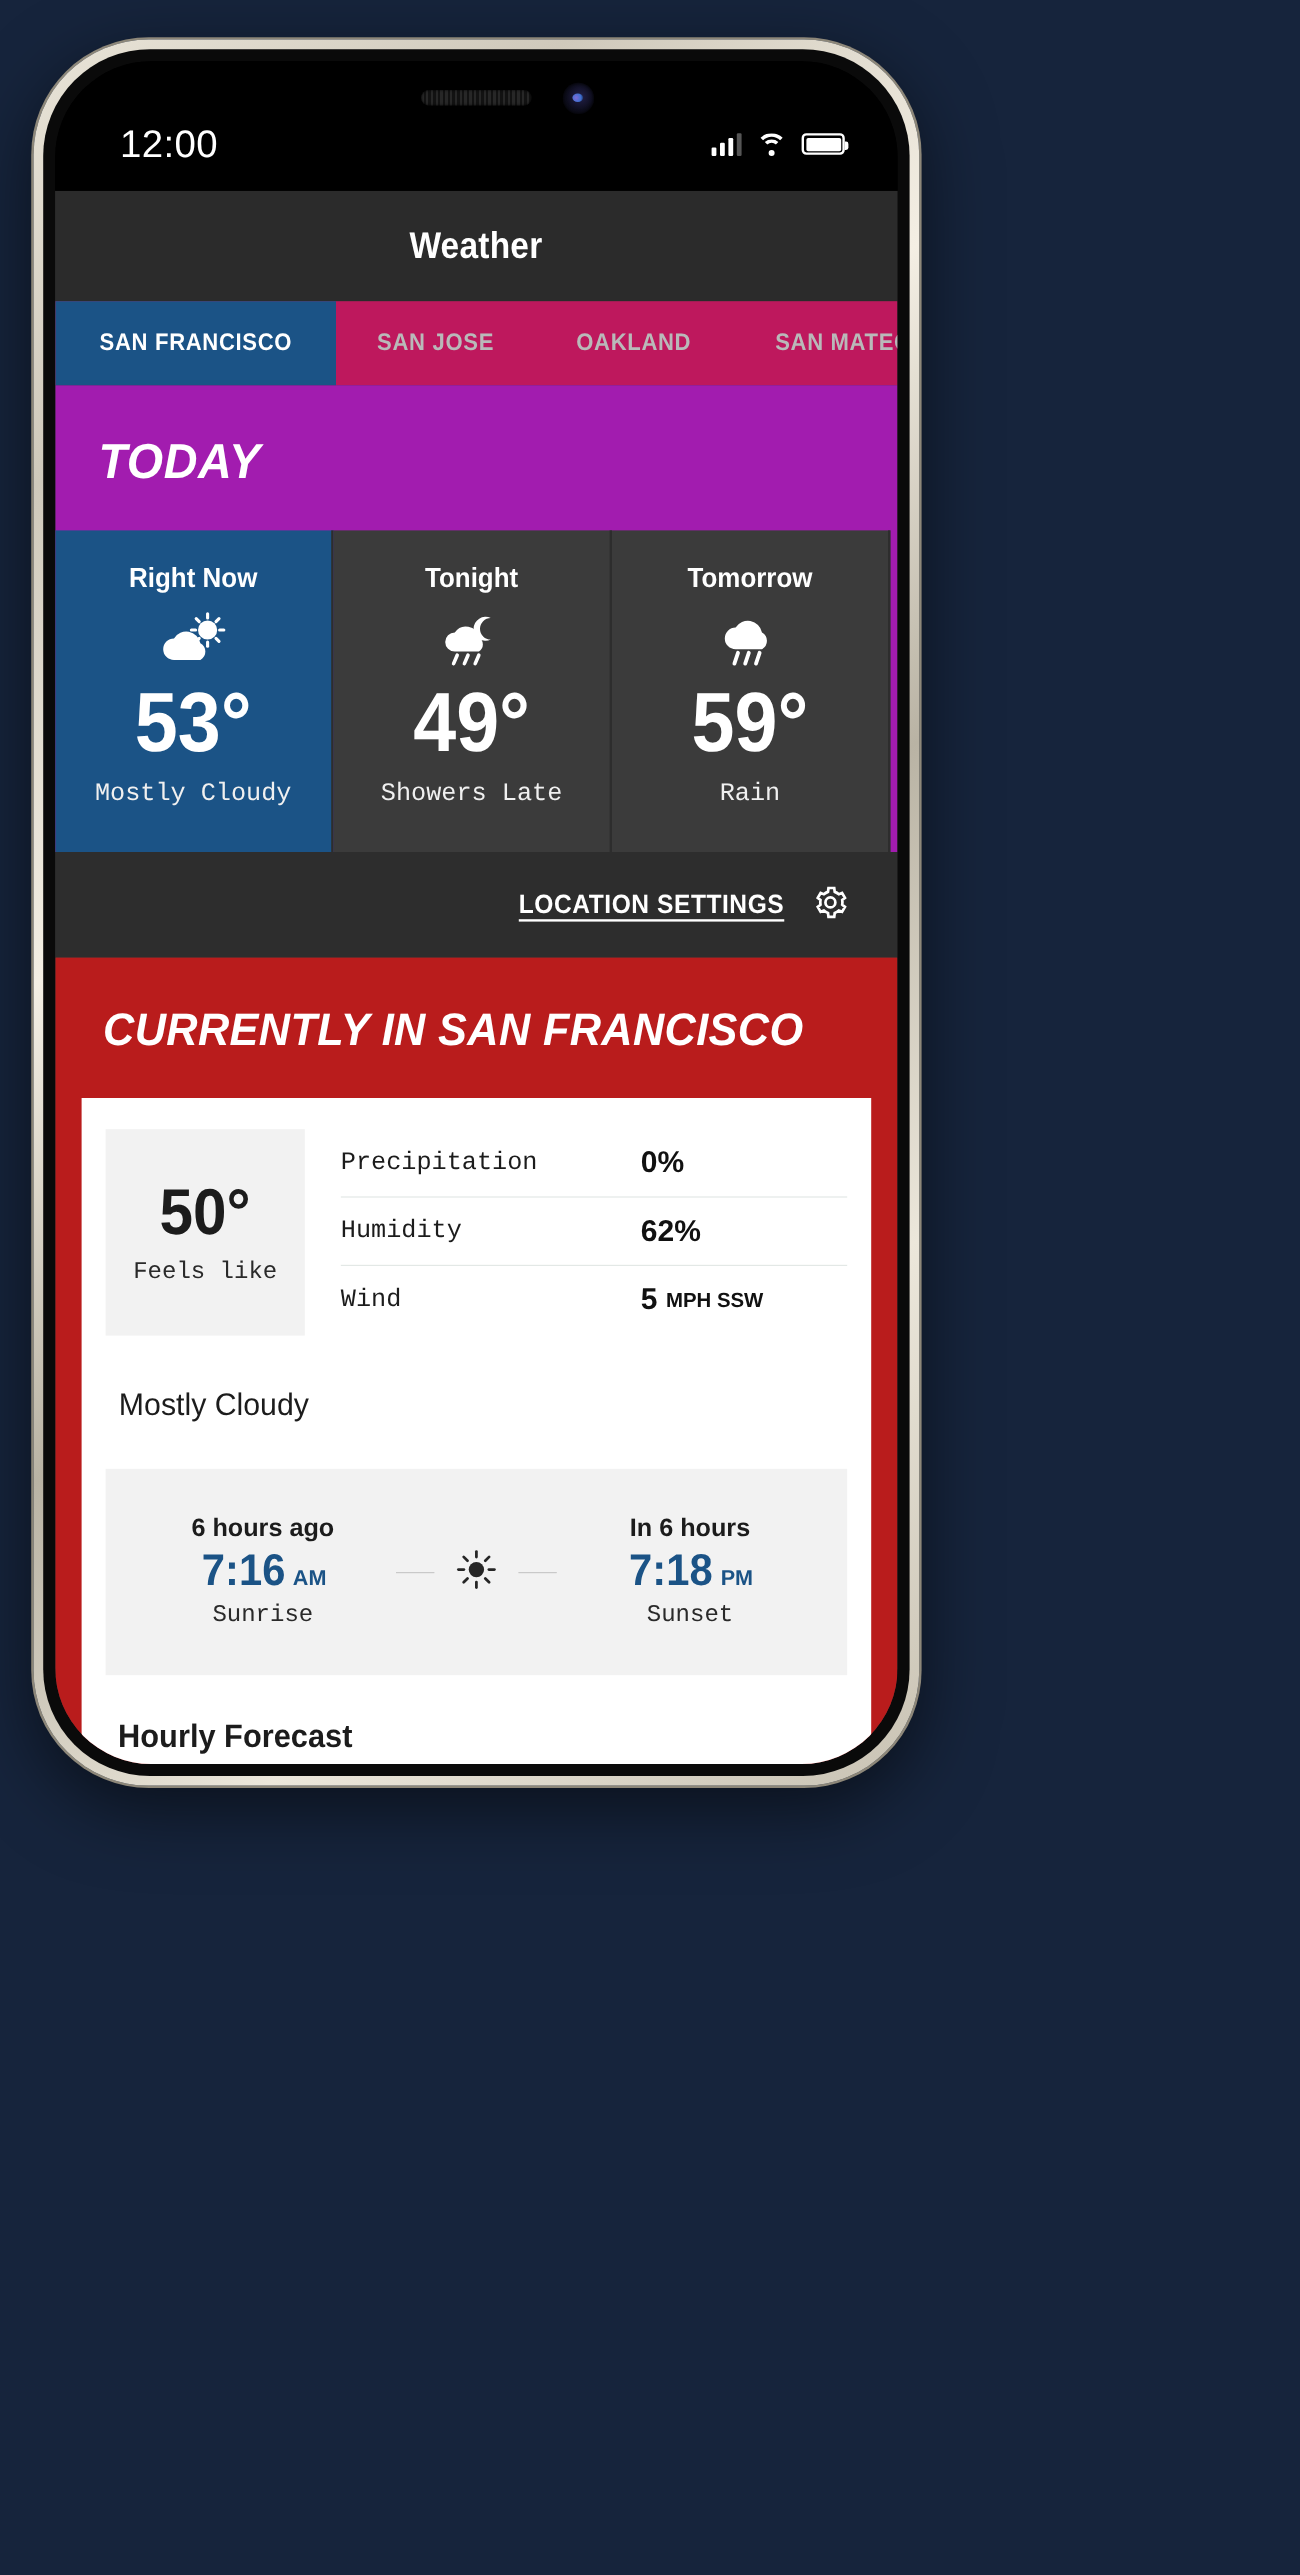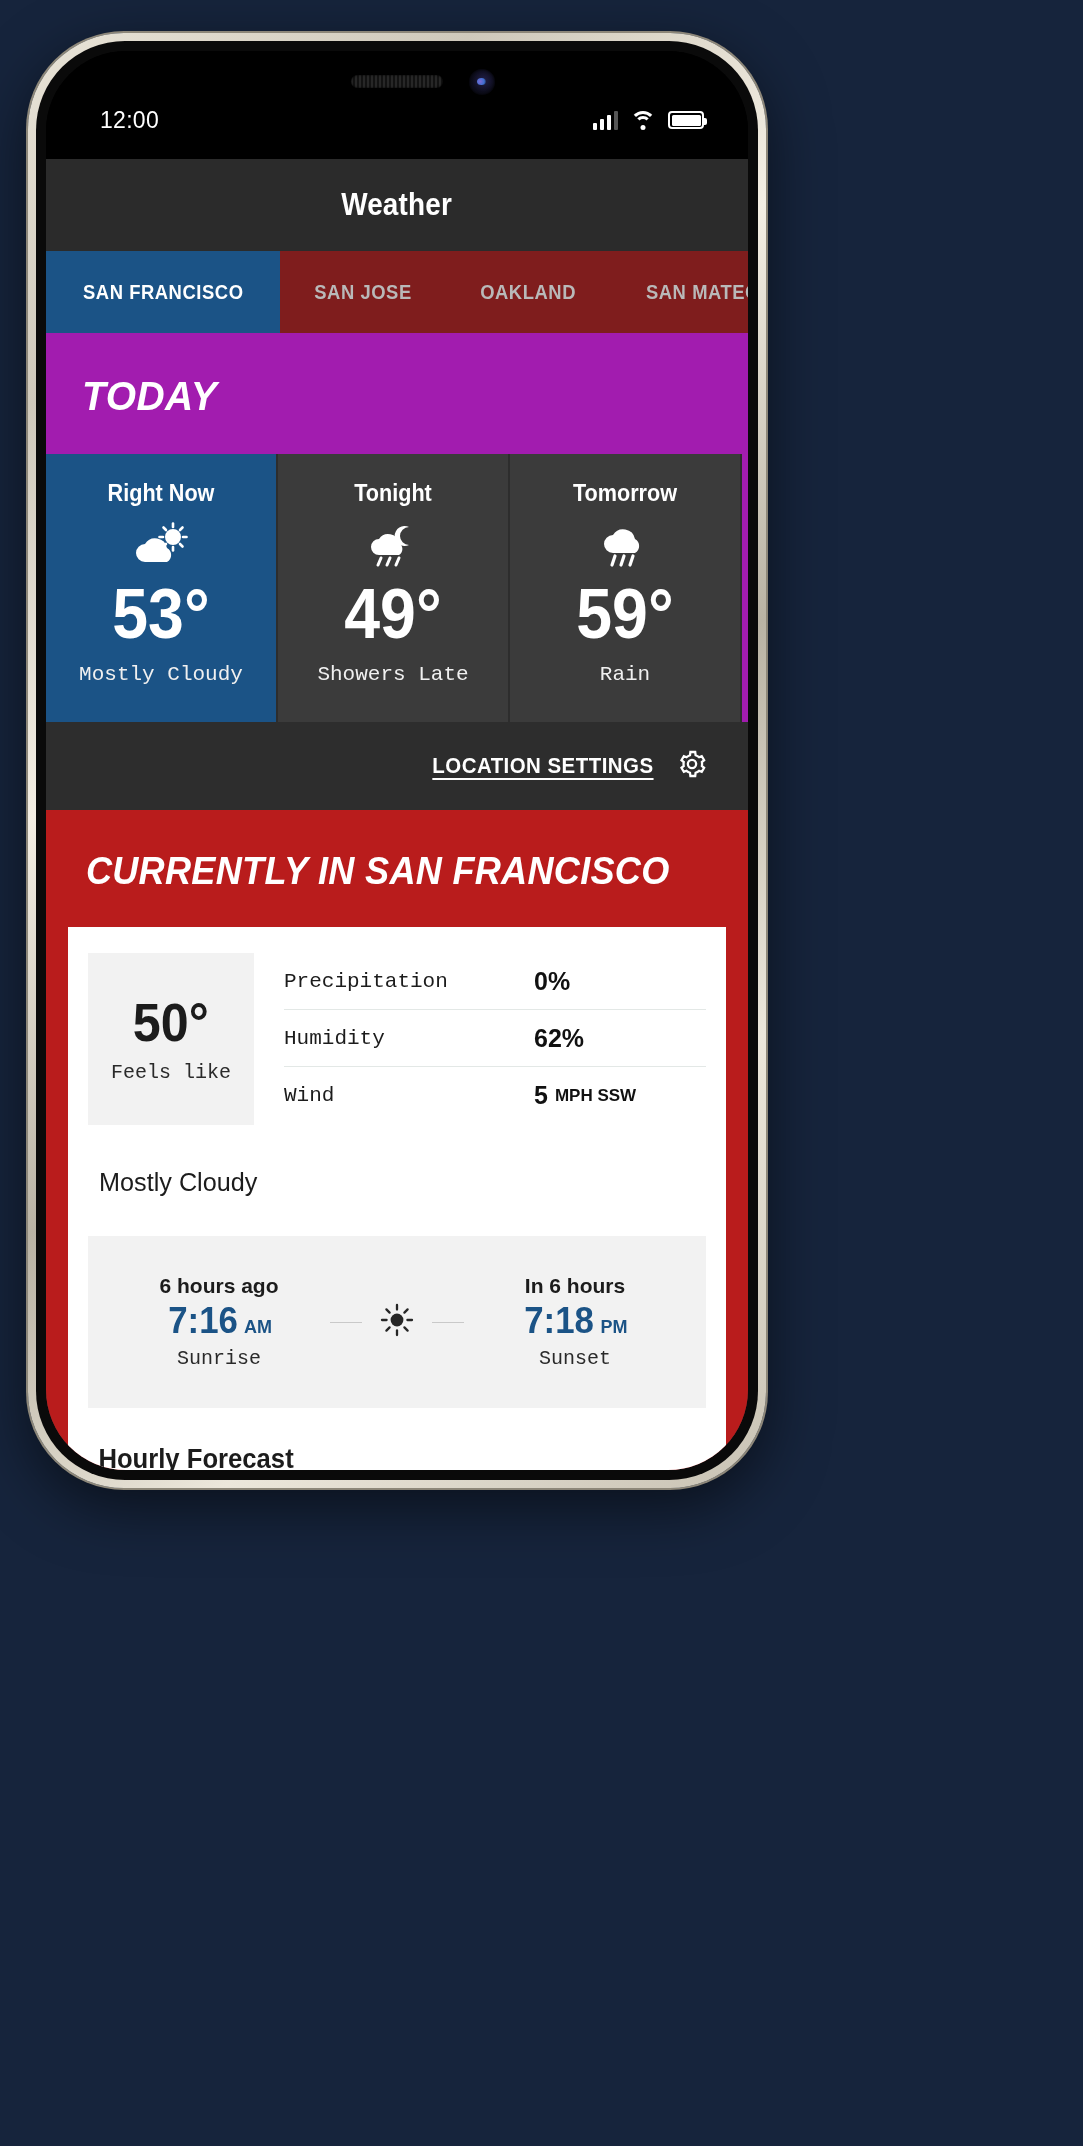--- a/index.html
+++ b/index.html
@@ -63,21 +63,21 @@
     width: 9px; height: 7px; border-radius: 50%;
     background: radial-gradient(circle at 35% 50%,#7f6bd6 0%,#3d6fd0 60%,#101025 100%);
   }
 
   
   .statusbar {
     position: relative; height: 108px; background: #000;
     display: flex; align-items: center; justify-content: space-between;
     padding: 30px 44px 0 54px; z-index: 5;
   }
-  .clock { color: #fff; font-size: 23px; font-weight: 400; letter-spacing: .3px; }
+  .clock { color: #fff; font-size: 32px; font-weight: 400; letter-spacing: .3px; }
   .status-icons { display: flex; align-items: center; gap: 12px; }
   .signal { display: flex; align-items: flex-end; gap: 2.5px; height: 19px; }
   .signal i { display: block; width: 4.5px; background: #fff; border-radius: 1px; }
   .signal i:nth-child(1){height:7px}
   .signal i:nth-child(2){height:11px}
   .signal i:nth-child(3){height:15px;background:#fff}
   .signal i:nth-child(4){height:19px;background:#555}
   .wifi { position: relative; width: 26px; height: 19px; }
   .wifi span {
     position: absolute; left: 50%; transform: translateX(-50%);
@@ -102,21 +102,21 @@
     background: #2b2b2b; height: 92px;
     display: flex; align-items: center; justify-content: center;
   }
   .app-title {
     color: #fff; font-size: 31px; font-weight: 700;
     font-family: "Liberation Sans Narrow", "Liberation Sans", sans-serif;
     transform: scaleX(.9); letter-spacing: .2px;
   }
 
   
-  .tabs { display: flex; background: #7f1d1d; height: 82px; align-items: stretch; }
+  .tabs { display: flex; background: #be185d; height: 70px; align-items: stretch; }
   .tab {
     display: flex; align-items: center; justify-content: center;
     padding: 0 30px; color: #b9b9b9; font-size: 20px; font-weight: 700;
     letter-spacing: .6px; white-space: nowrap;
     font-family: "Liberation Sans Narrow","Liberation Sans", sans-serif;
     transform: none;
   }
   .tab span { transform: scaleX(.92); display: inline-block; }
   .tab.active { background: #1b5386; color: #fff; }
 

